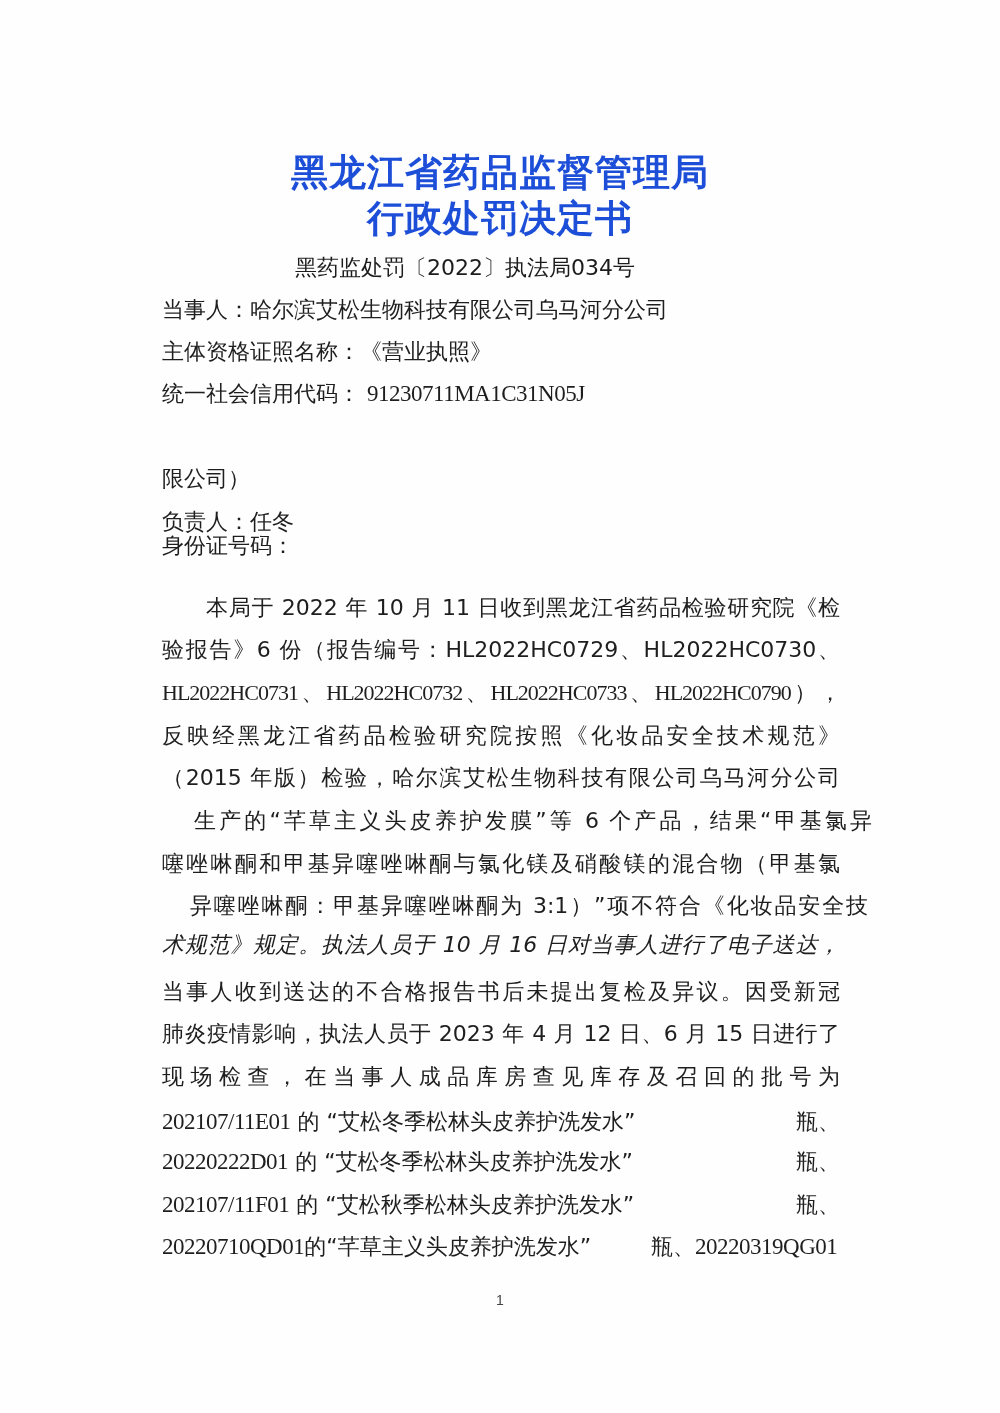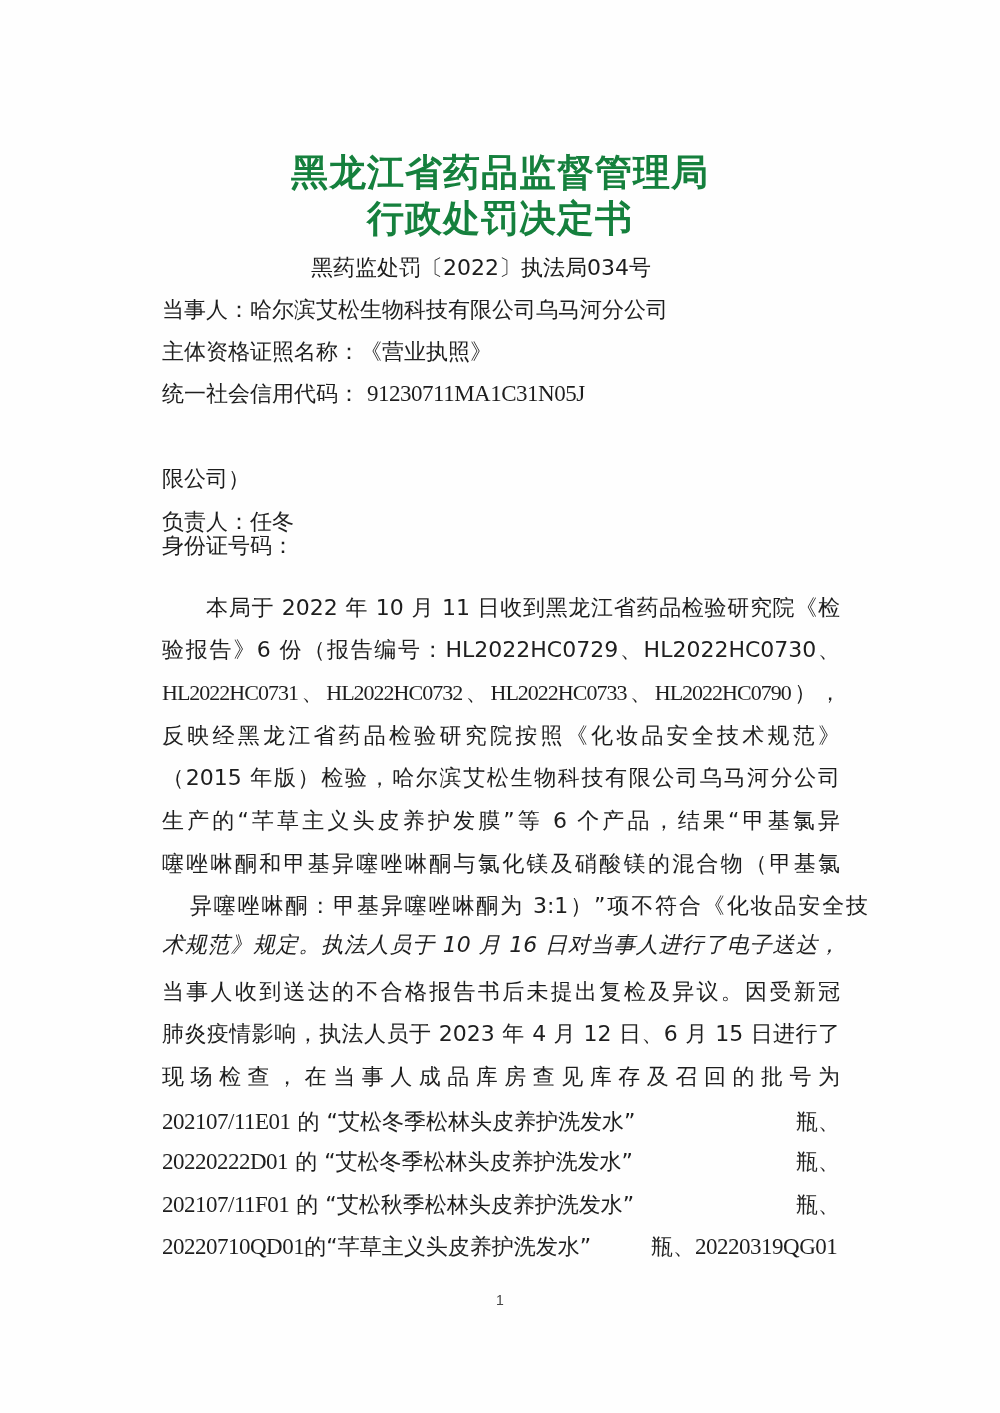--- a/index.html
+++ b/index.html
@@ -24,28 +24,28 @@
     }
     .title {
       position: absolute;
       left: 0;
       width: 1000px;
       text-align: center;
       font-family: "DejaVu Serif", "Liberation Serif", serif;
       font-weight: bold;
       font-size: 37px;
       line-height: 44px;
-      color: #15803d;
+      color: #1d4ed8;
       letter-spacing: 1px;
     }
     .title.t1 { top: 150px; }
     .title.t2 { top: 196px; }
     .docno {
       position: absolute;
-      left: 16px;
+      left: 0;
       width: 908px;
       top: 252px;
       text-align: center;
       font-family: "DejaVu Sans", "Liberation Sans", sans-serif;
       font-size: 22px;
       line-height: 32px;
       color: #1c1c1c;
       padding-left: 22px;
       box-sizing: border-box;
     }
@@ -119,21 +119,21 @@
   </div>
   <div class="line" style="top:530px;">
     <span>身份证号码：</span><span class="redact"></span>
   </div>
 
   <div class="line justify indent" style="top:592px;">本局于 2022 年 10 月 11 日收到黑龙江省药品检验研究院《检</div>
   <div class="line justify" style="top:634px;">验报告》6 份（报告编号：HL2022HC0729、HL2022HC0730、</div>
   <div class="line justify num" style="top:677px;font-size:22px;letter-spacing:-1px;">HL2022HC0731、HL2022HC0732、HL2022HC0733、HL2022HC0790），</div>
   <div class="line justify" style="top:720px;">反映经黑龙江省药品检验研究院按照《化妆品安全技术规范》</div>
   <div class="line justify" style="top:762px;">（2015 年版）检验，哈尔滨艾松生物科技有限公司乌马河分公司</div>
-  <div class="line justify" style="top:805px;">生产的“芊草主义头皮养护发膜”等 6 个产品，结果“甲基氯异</div>
+  <div class="line justify" style="top:805px;margin-left:32px;">生产的“芊草主义头皮养护发膜”等 6 个产品，结果“甲基氯异</div>
   <div class="line justify" style="top:848px;">噻唑啉酮和甲基异噻唑啉酮与氯化镁及硝酸镁的混合物（甲基氯</div>
   <div class="line justify" style="top:890px;margin-left:28px;">异噻唑啉酮：甲基异噻唑啉酮为 3:1）”项不符合《化妆品安全技</div>
   <div class="line justify" style="top:929px;font-style:italic;">术规范》规定。执法人员于 10 月 16 日对当事人进行了电子送达，</div>
   <div class="line justify" style="top:976px;">当事人收到送达的不合格报告书后未提出复检及异议。因受新冠</div>
   <div class="line justify" style="top:1018px;">肺炎疫情影响，执法人员于 2023 年 4 月 12 日、6 月 15 日进行了</div>
   <div class="line justify" style="top:1061px;">现场检查，在当事人成品库房查见库存及召回的批号为</div>
 
   <div class="line" style="top:1106px;">
     <span class="num">202107/11E01</span>
     <span>的</span>

